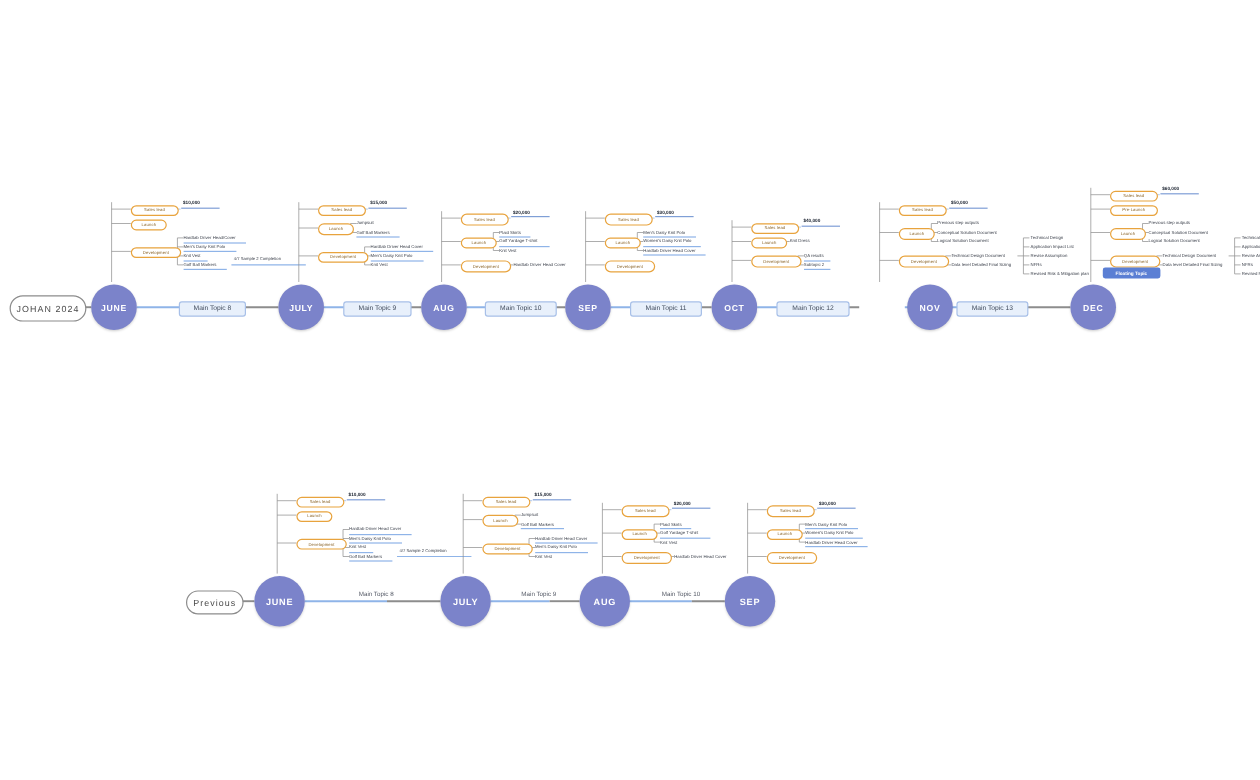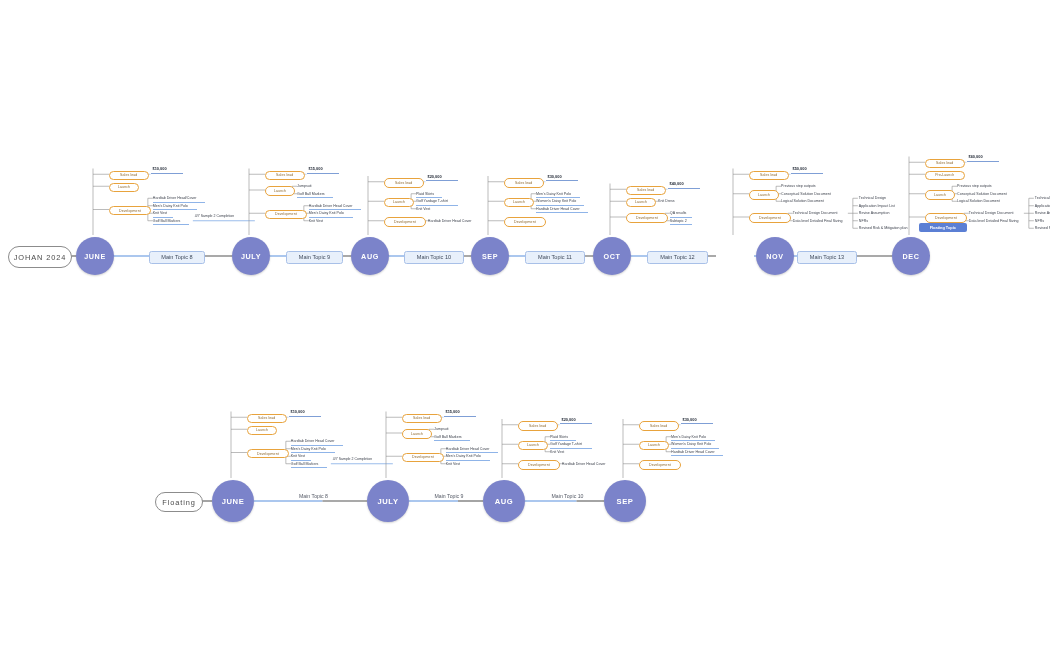--- a/index.html
+++ b/index.html
@@ -297,21 +297,21 @@
       <div class="leaf" style="left: 957.1px; top: 198.25px; min-width: 52px;">Logical Solution Document</div>
       <div class="cat" style="left: 925px; top: 213.25px; width: 33.85px;">Development</div>
       <div class="leaf" style="left: 968.85px; top: 210.25px; min-width: 54px;">Technical  Design Document</div>
       <div class="leaf" style="left: 968.85px; top: 217.75px; min-width: 66px;">Data level Detailed Final Sizing</div>
       <div class="leaf" style="left: 1034.85px; top: 195.25px;">Technical Design</div>
       <div class="leaf" style="left: 1034.85px; top: 202.75px;">Application Impact List</div>
       <div class="leaf" style="left: 1034.85px; top: 210.25px;">Revise Assumption</div>
       <div class="leaf" style="left: 1034.85px; top: 217.75px;">NFRs</div>
       <div class="leaf" style="left: 1034.85px; top: 225.25px;">Revised Risk &amp; Mitigation plan</div>
       <div class="floating" style="left: 919px; top: 223px; width: 41.6px;">Floating Topic</div>
-      <div class="start" style="left: 155px; top: 492px; width: 46px; height: 18px;">Floating</div>
+      <div class="start" style="left: 155px; top: 492px; width: 46px; height: 18px;">Previous</div>
       <div class="mtopic plain" style="left: 288.9px; top: 491px; width: 43.2px;">Main Topic 8</div>
       <div class="mtopic plain" style="left: 424.4px; top: 491px; width: 43.2px;">Main Topic 9</div>
       <div class="mtopic plain" style="left: 541.35px; top: 491px; width: 46.3px;">Main Topic 10</div>
       <div class="node low" style="left: 212px; top: 480px;">JUNE</div>
       <div class="cat" style="left: 247px; top: 413.5px; width: 31.5px;">Sales lead</div>
       <div class="money" style="left: 290.5px; top: 409.25px;">$10,000</div>
       <div class="moneybar" style="left: 288.5px; top: 415.75px; width: 32px;"></div>
       <div class="cat" style="left: 247px; top: 425.5px; width: 22.1px;">Launch</div>
       <div class="cat" style="left: 247px; top: 448.75px; width: 33.85px;">Development</div>
       <div class="leaf ul" style="left: 290.85px; top: 438.25px; min-width: 52px;">Hardtab Driver Head Cover</div>

